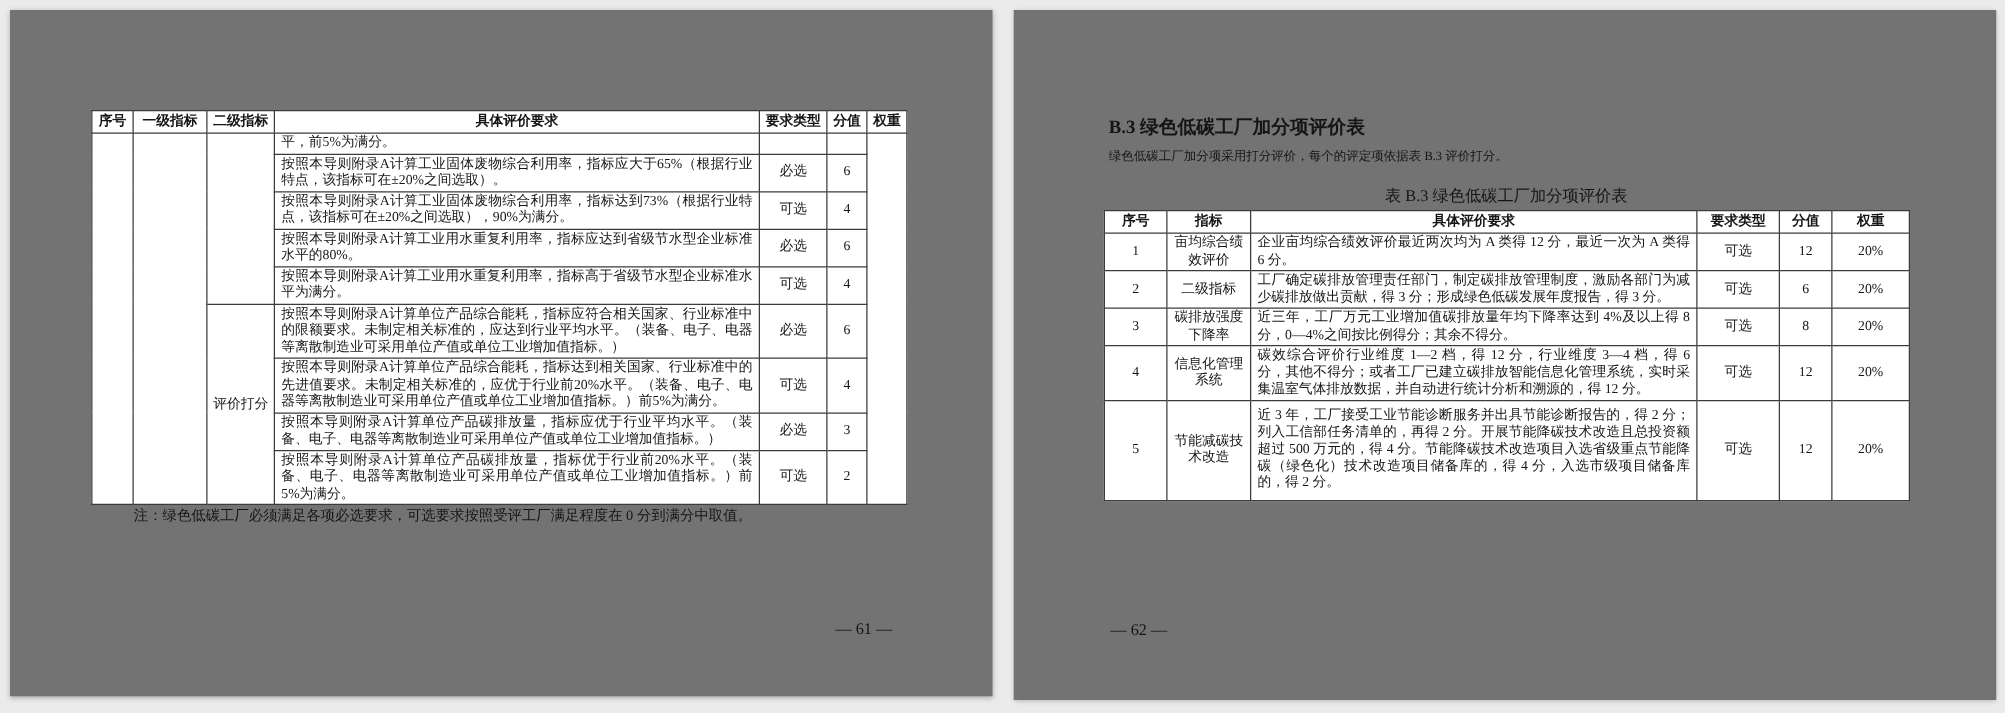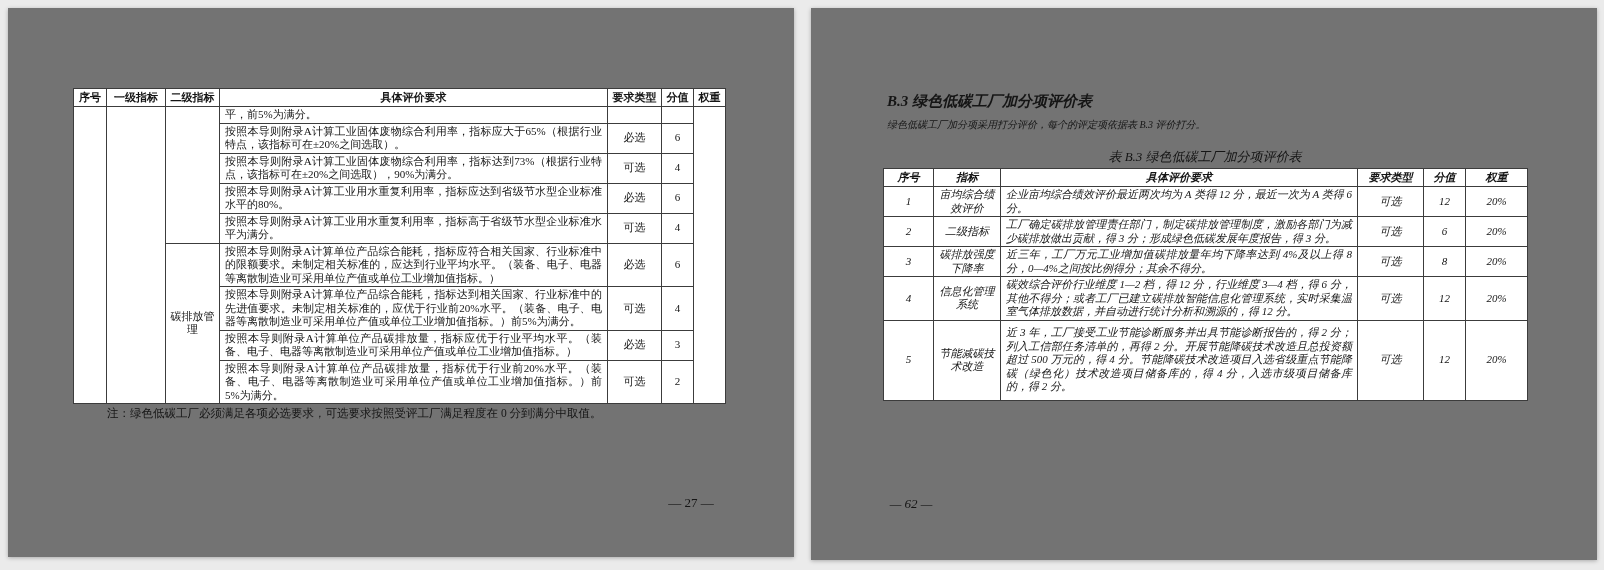--- a/index.html
+++ b/index.html
@@ -12,21 +12,21 @@
     font-family: "Liberation Serif", "DejaVu Serif", serif;
     color: #151515;
   }
   .stage { position: relative; width: 1604px; height: 570px; }
   .page {
     position: absolute;
     background: #737373;
     box-shadow: 0 1px 4px rgba(0,0,0,0.28);
   }
   #page-61 { left: 8px;   top: 8px; width: 786px; height: 549px; }
-  #page-62 { left: 811px; top: 8px; width: 786px; height: 552px; font-style: italic; }
+  #page-62 { left: 811px; top: 8px; width: 786px; height: 552px; }
 
   table.doc {
     position: absolute;
     border-collapse: collapse;
     table-layout: fixed;
     background: #fff;
   }
   .doc th, .doc td {
     border: 1px solid #3c3c3c;
     font-size: 11px;
@@ -123,21 +123,21 @@
         <td class="req">按照本导则附录A计算工业用水重复利用率，指标应达到省级节水型企业标准水平的80%。</td>
         <td class="ctr">必选</td>
         <td class="ctr">6</td>
       </tr>
       <tr style="height:30px">
         <td class="req">按照本导则附录A计算工业用水重复利用率，指标高于省级节水型企业标准水平为满分。</td>
         <td class="ctr">可选</td>
         <td class="ctr">4</td>
       </tr>
       <tr style="height:43px">
-        <td class="ctr" rowspan="4">碳排放管理</td>
+        <td class="ctr" rowspan="4">评价打分</td>
         <td class="req">按照本导则附录A计算单位产品综合能耗，指标应符合相关国家、行业标准中的限额要求。未制定相关标准的，应达到行业平均水平。（装备、电子、电器等离散制造业可采用单位产值或单位工业增加值指标。）</td>
         <td class="ctr">必选</td>
         <td class="ctr">6</td>
       </tr>
       <tr style="height:43px">
         <td class="req">按照本导则附录A计算单位产品综合能耗，指标达到相关国家、行业标准中的先进值要求。未制定相关标准的，应优于行业前20%水平。（装备、电子、电器等离散制造业可采用单位产值或单位工业增加值指标。）前5%为满分。</td>
         <td class="ctr">可选</td>
         <td class="ctr">4</td>
       </tr>
       <tr style="height:28px">
@@ -148,21 +148,21 @@
       <tr style="height:43px">
         <td class="req">按照本导则附录A计算单位产品碳排放量，指标优于行业前20%水平。（装备、电子、电器等离散制造业可采用单位产值或单位工业增加值指标。）前5%为满分。</td>
         <td class="ctr">可选</td>
         <td class="ctr">2</td>
       </tr>
     </tbody>
       </table>
 
     <div class="note" style="left:76px; top:398px;">注：绿色低碳工厂必须满足各项必选要求，可选要求按照受评工厂满足程度在 0 分到满分中取值。</div>
 
-    <div class="footer" style="left:633px; top:487px;">— 27 —</div>
+    <div class="footer" style="left:633px; top:487px;">— 61 —</div>
   </div>
 
   <div class="page" id="page-62">
 
     <div class="heading-b3" style="left:76px; top:84px;">B.3 绿色低碳工厂加分项评价表</div>
 
     <div class="para" style="left:76px; top:110px;">绿色低碳工厂加分项采用打分评价，每个的评定项依据表 B.3 评价打分。</div>
 
     <div class="caption" style="left:72px; top:140px; width:644px;">表 B.3 绿色低碳工厂加分项评价表</div>
 

